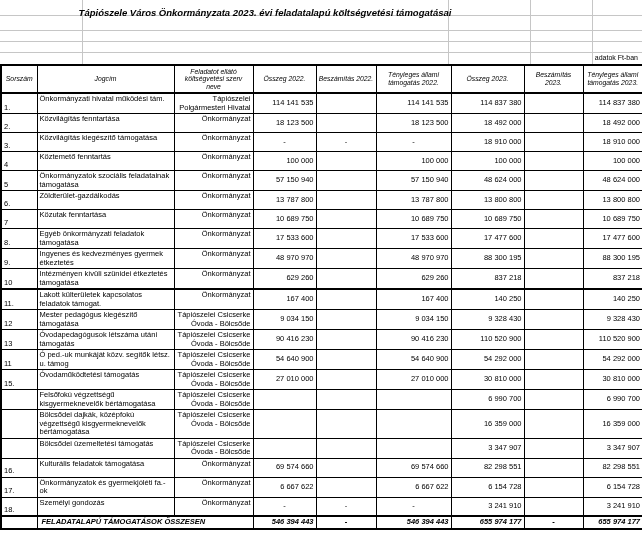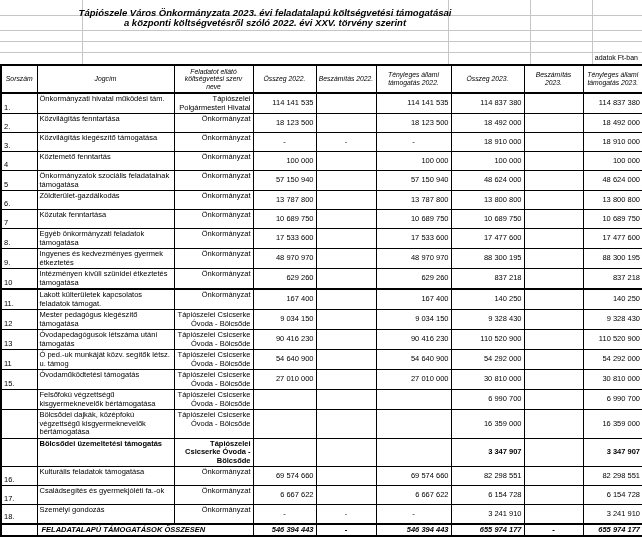--- a/index.html
+++ b/index.html
@@ -65,21 +65,20 @@
   <div class="top-area">
     <div class="faint-h" style="top:15px"></div>
     <div class="faint-h" style="top:30px"></div>
     <div class="faint-h" style="top:41px"></div>
     <div class="faint-h" style="top:52px"></div>
     <div class="faint-v" style="left:82px"></div>
     <div class="faint-v" style="left:448px"></div>
     <div class="faint-v" style="left:530px"></div>
     <div class="faint-v" style="left:592px"></div>
     <div class="title-line1">Tápiószele Város Önkormányzata 2023. évi feladatalapú költségvetési támogatásai</div>
-    <div class="title-line2">a központi költségvetésről szóló 2022. évi XXV. törvény szerint</div>
     <div class="unit-note">adatok Ft-ban</div>
   </div>
 
   <table class="budget">
     <colgroup>
       <col style="width:36px">
         <col style="width:137px">
         <col style="width:79px">
       <col style="width:63px">
         <col style="width:60px">
@@ -282,21 +281,21 @@
     <td class="c-num"></td>
     <td class="c-jogcim">Bölcsődei dajkák, középfokú végzettségű kisgyermeknevelők bértámogatása</td>
     <td class="c-szerv">Tápiószelei Csicserke Óvoda - Bölcsőde</td>
     <td class="c-val"></td>
     <td class="c-val"></td>
     <td class="c-val"></td>
     <td class="c-val">16 359 000</td>
     <td class="c-val"></td>
     <td class="c-val">16 359 000</td>
   </tr>
-        <tr style="height: 20px; font-weight: bold;">
+        <tr style="height: 20px;">
     <td class="c-num"></td>
     <td class="c-jogcim">Bölcsődei üzemeltetési támogatás</td>
     <td class="c-szerv">Tápiószelei Csicserke Óvoda - Bölcsőde</td>
     <td class="c-val"></td>
     <td class="c-val"></td>
     <td class="c-val"></td>
     <td class="c-val">3 347 907</td>
     <td class="c-val"></td>
     <td class="c-val">3 347 907</td>
   </tr>
@@ -306,21 +305,21 @@
     <td class="c-szerv">Önkormányzat</td>
     <td class="c-val">69 574 660</td>
     <td class="c-val"></td>
     <td class="c-val">69 574 660</td>
     <td class="c-val">82 298 551</td>
     <td class="c-val"></td>
     <td class="c-val">82 298 551</td>
   </tr>
         <tr style="height: 19px;">
     <td class="c-num">17.</td>
-    <td class="c-jogcim">Családsegítés és gyermekjóléti fa.-ok</td>
+    <td class="c-jogcim">Önkormányzatok és gyermekjóléti fa.-ok</td>
     <td class="c-szerv">Önkormányzat</td>
     <td class="c-val">6 667 622</td>
     <td class="c-val"></td>
     <td class="c-val">6 667 622</td>
     <td class="c-val">6 154 728</td>
     <td class="c-val"></td>
     <td class="c-val">6 154 728</td>
   </tr>
         <tr style="height: 19px;">
     <td class="c-num">18.</td>

